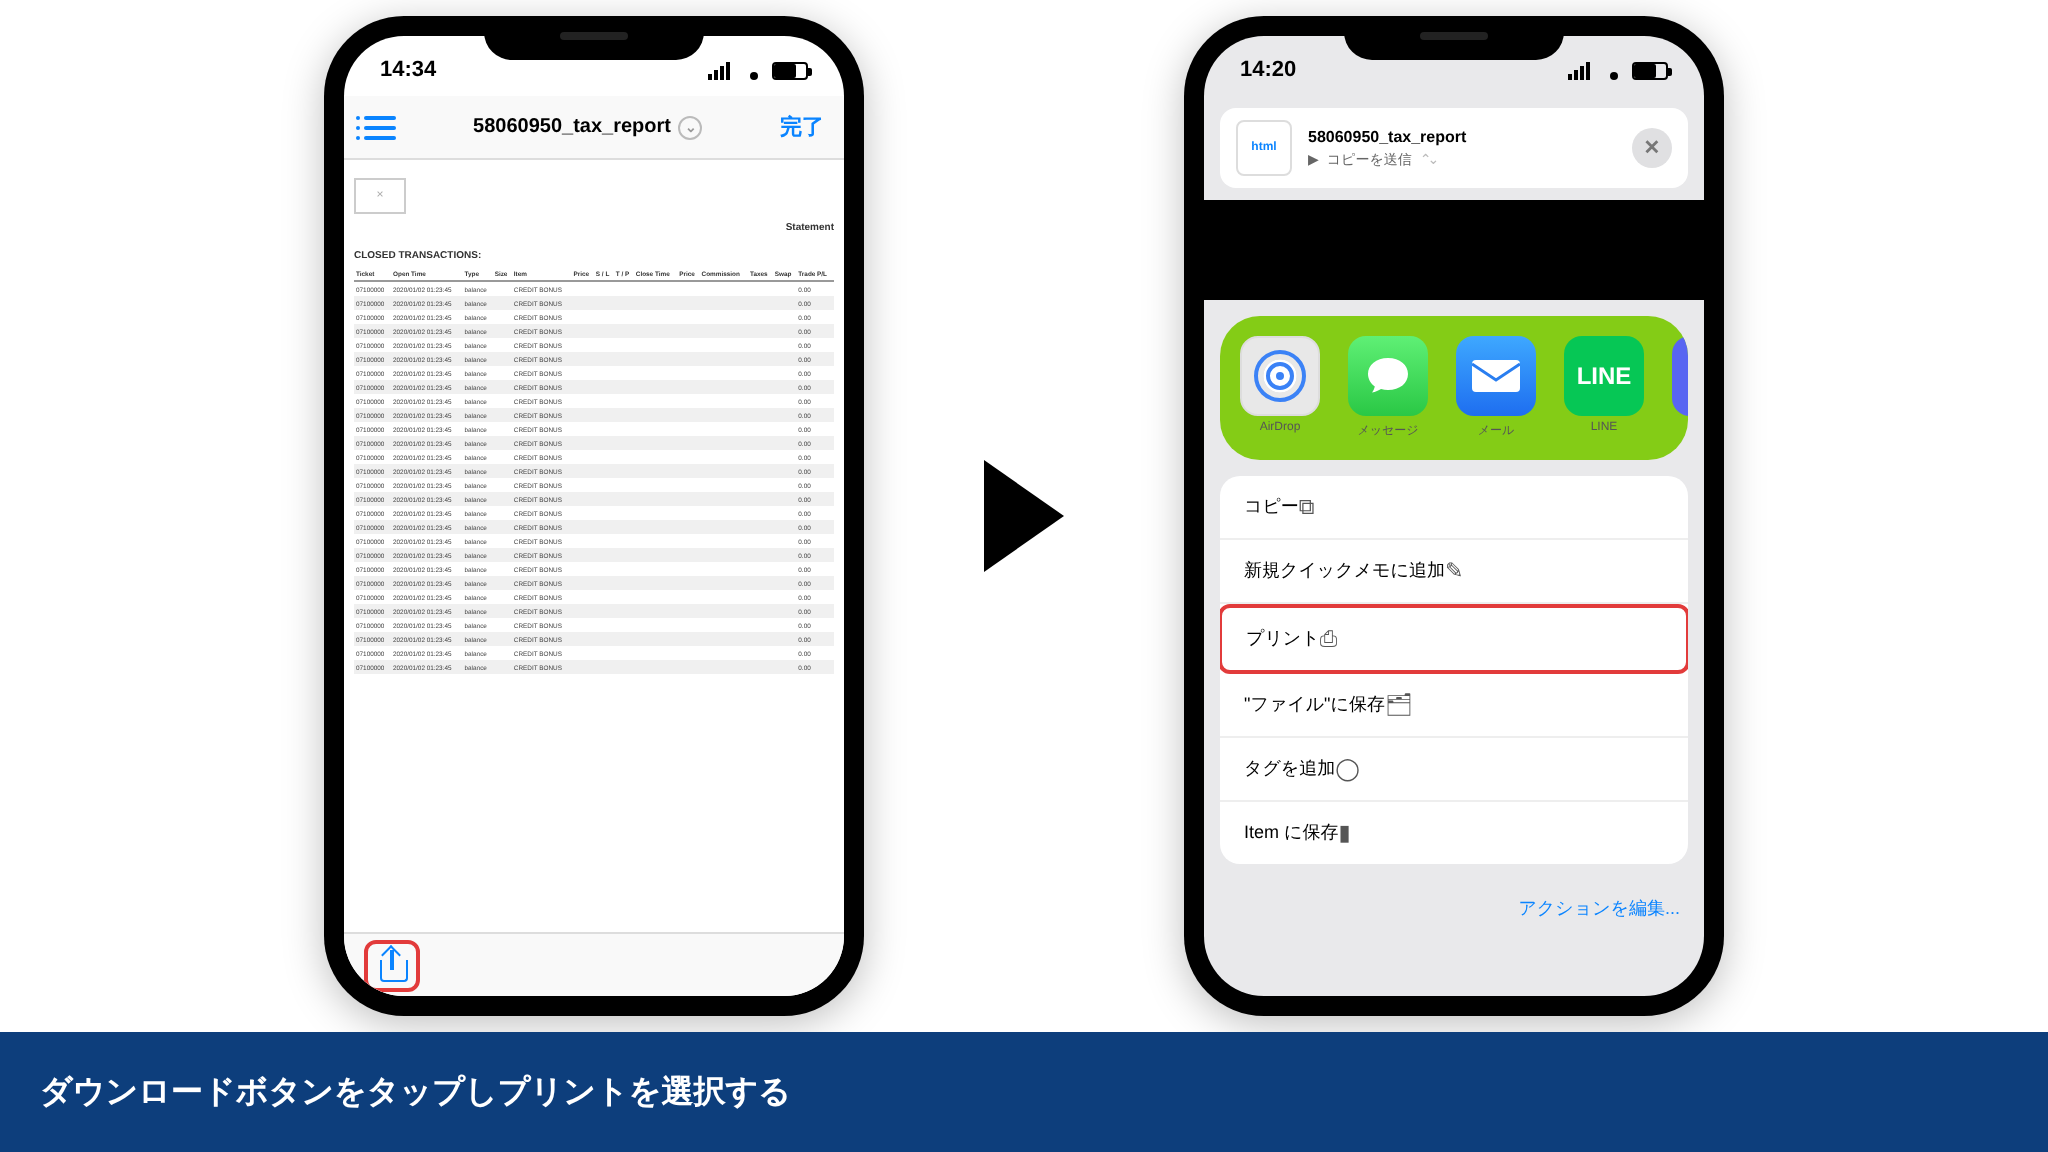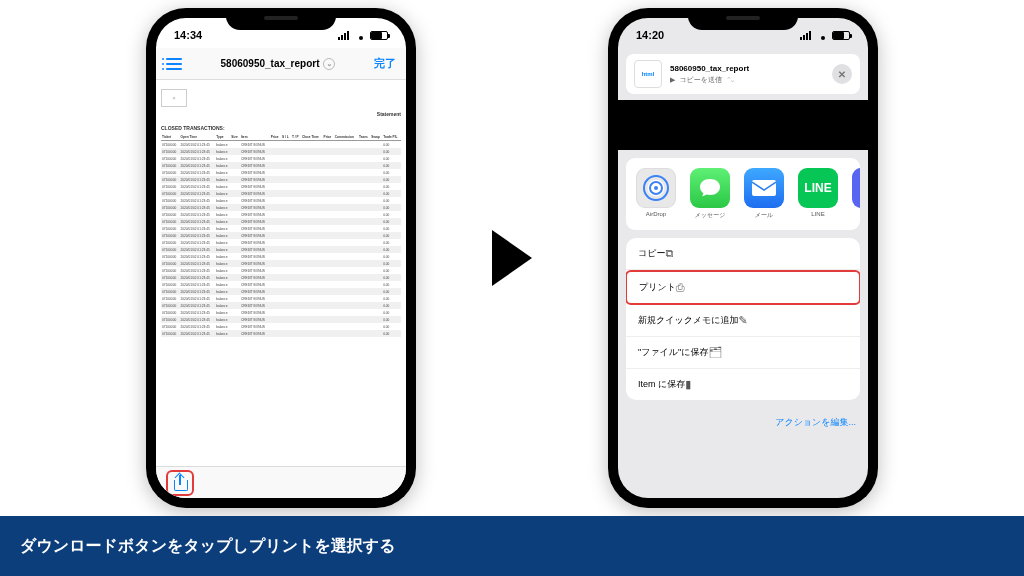--- a/index.html
+++ b/index.html
@@ -1,21 +1,21 @@
 <!DOCTYPE html>
 <html><head>
 <meta charset="utf-8">
 <style>
   * { box-sizing: border-box; margin: 0; padding: 0; }
   body {
     width: 1024px; height: 576px;
     font-family: -apple-system, "Hiragino Sans", sans-serif;
     background: #fff; position: relative; overflow: hidden;
   }
-  .stage { position: relative; width: 1024px; height: 516px; display: flex; align-items: center; justify-content: center; gap: 76px; }
+  .stage { position: relative; width: 1024px; height: 516px; display: flex; align-items: center; justify-content: center; gap: 60px; }
   .phone {
     width: 270px; height: 500px; background: #000; border-radius: 40px; padding: 10px;
     position: relative; box-shadow: 0 4px 20px rgba(0,0,0,.25);
   }
   .screen { width: 100%; height: 100%; background: #fff; border-radius: 30px; overflow: hidden; position: relative; display: flex; flex-direction: column; }
   .notch { position: absolute; top: 0; left: 50%; transform: translateX(-50%); width: 110px; height: 22px; background: #000; border-radius: 0 0 14px 14px; z-index: 50; }
   .speaker { position:absolute; top:8px; left:50%; transform:translateX(-50%); width:34px; height:4px; background:#222; border-radius:2px;}
   .statusbar { height: 30px; display: flex; justify-content: space-between; align-items: center; padding: 4px 18px 0; font-size: 11px; font-weight: 600; z-index: 40; }
   .sb-right { display: flex; align-items: center; gap: 3px; }
   .sig { width: 14px; height: 9px; display:flex; align-items:flex-end; gap:1px;}
@@ -59,21 +59,21 @@
   .sb2 .statusbar{background:transparent;}
   .dochead{margin:6px 8px;background:#fff;border-radius:8px;padding:6px 8px;display:flex;align-items:center;gap:8px;font-size:9px;}
   .html-badge{width:28px;height:28px;border:1px solid #ddd;border-radius:4px;display:flex;align-items:center;justify-content:center;color:#0a84ff;font-size:6px;font-weight:600;}
   .dochead-main{flex:1;}
   .dochead-title{font-weight:600;font-size:8px;}
   .copysend{display:flex;align-items:center;gap:4px;font-size:7px;color:#666;margin-top:2px;}
   .copysend .pg{font-size:7px;}
   .updown{font-size:7px;color:#bbb;letter-spacing:-2px;}
   .xbtn{width:20px;height:20px;border-radius:50%;background:#e0e0e2;display:flex;align-items:center;justify-content:center;color:#777;font-size:10px;font-weight:700;}
   .blackband{height:50px;background:#000;margin:0;}
-  .apps{background:#ffffff;border-radius:9px;margin:8px;padding:10px 6px;display:flex;gap:6px;overflow:hidden;}
+  .apps{background:#84cc16;border-radius:20px;margin:8px;padding:10px 6px;display:flex;gap:6px;overflow:hidden;}
   .app{flex:0 0 48px;text-align:center;font-size:6px;color:#555;}
   .app-ic{width:40px;height:40px;border-radius:9px;margin:0 auto 3px;display:flex;align-items:center;justify-content:center;font-size:18px;color:#fff;font-weight:700;}
   .airdrop{background:radial-gradient(circle,#fff 30%,#e8e8e8 31%);border:1px solid #ddd;}
   .airdrop-inner{width:26px;height:26px;border:2px solid #3b82f6;border-radius:50%;position:relative;}
   .airdrop-inner::before{content:"";position:absolute;inset:4px;border:2px solid #3b82f6;border-radius:50%;}
   .airdrop-inner::after{content:"";position:absolute;inset:9px;background:#3b82f6;border-radius:50%;}
   .msg{background:linear-gradient(#5ff075,#2ac845);}
   .mail{background:linear-gradient(#3ea8ff,#1e6ef0);}
   .line{background:#06c755;font-size:12px;}
   .discord{background:#5865F2;}
@@ -678,31 +678,35 @@
           <div class="app">
             <div class="app-ic discord"></div>
             <div>D</div>
           </div>
         </div>
       <div class="actions" id="actions">
           <div class="action">
             <span>コピー</span>
             <span class="action-ic">⧉</span>
           </div>
+          <div class="action">
+            <span>新規クイックメモに追加</span>
+            <span class="action-ic">✎</span>
+          </div>
           <div class="action print-row">
             <span>プリント</span>
             <span class="action-ic">⎙</span>
           </div>
           <div class="action">
-            <span>新規クイックメモに追加</span>
-            <span class="action-ic">✎</span>
-          </div>
-          <div class="action">
             <span>"ファイル"に保存</span>
             <span class="action-ic">🗂</span>
+          </div>
+          <div class="action">
+            <span>タグを追加</span>
+            <span class="action-ic">◯</span>
           </div>
           <div class="action">
             <span>Item に保存</span>
             <span class="action-ic">▮</span>
           </div>
         </div>
       <div class="editact">アクションを編集...</div>
     </div>
   </div>
 

